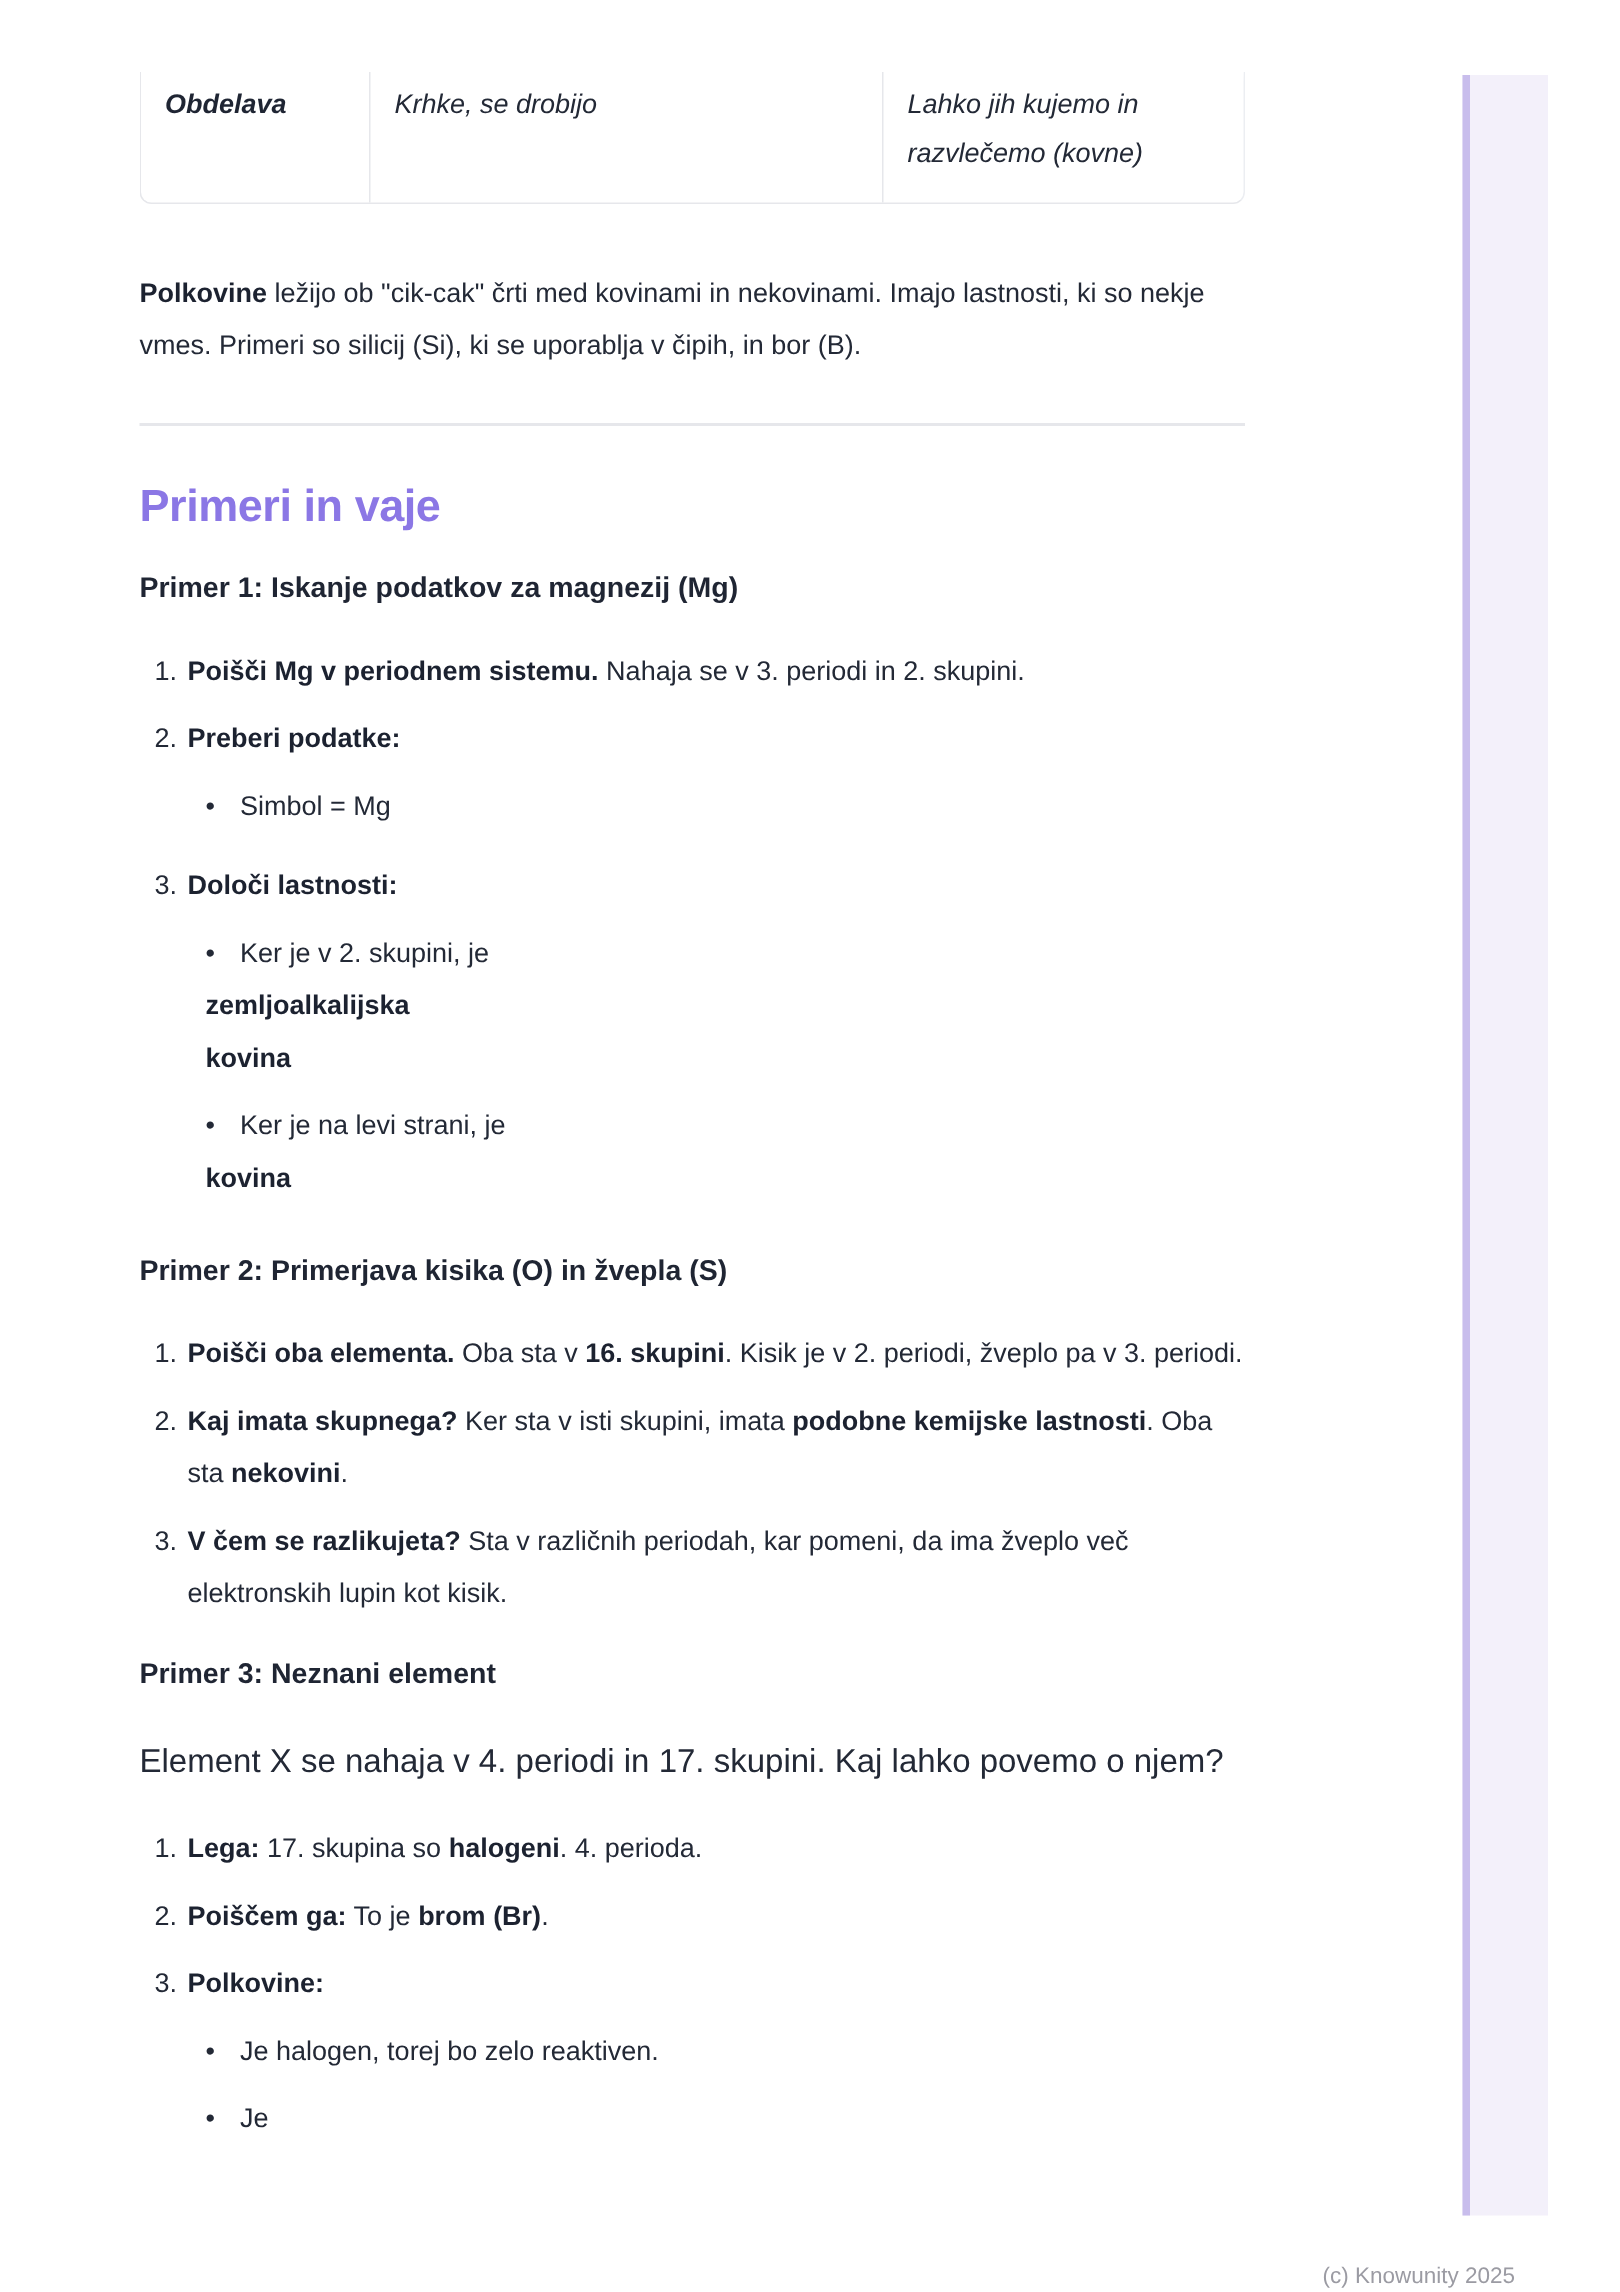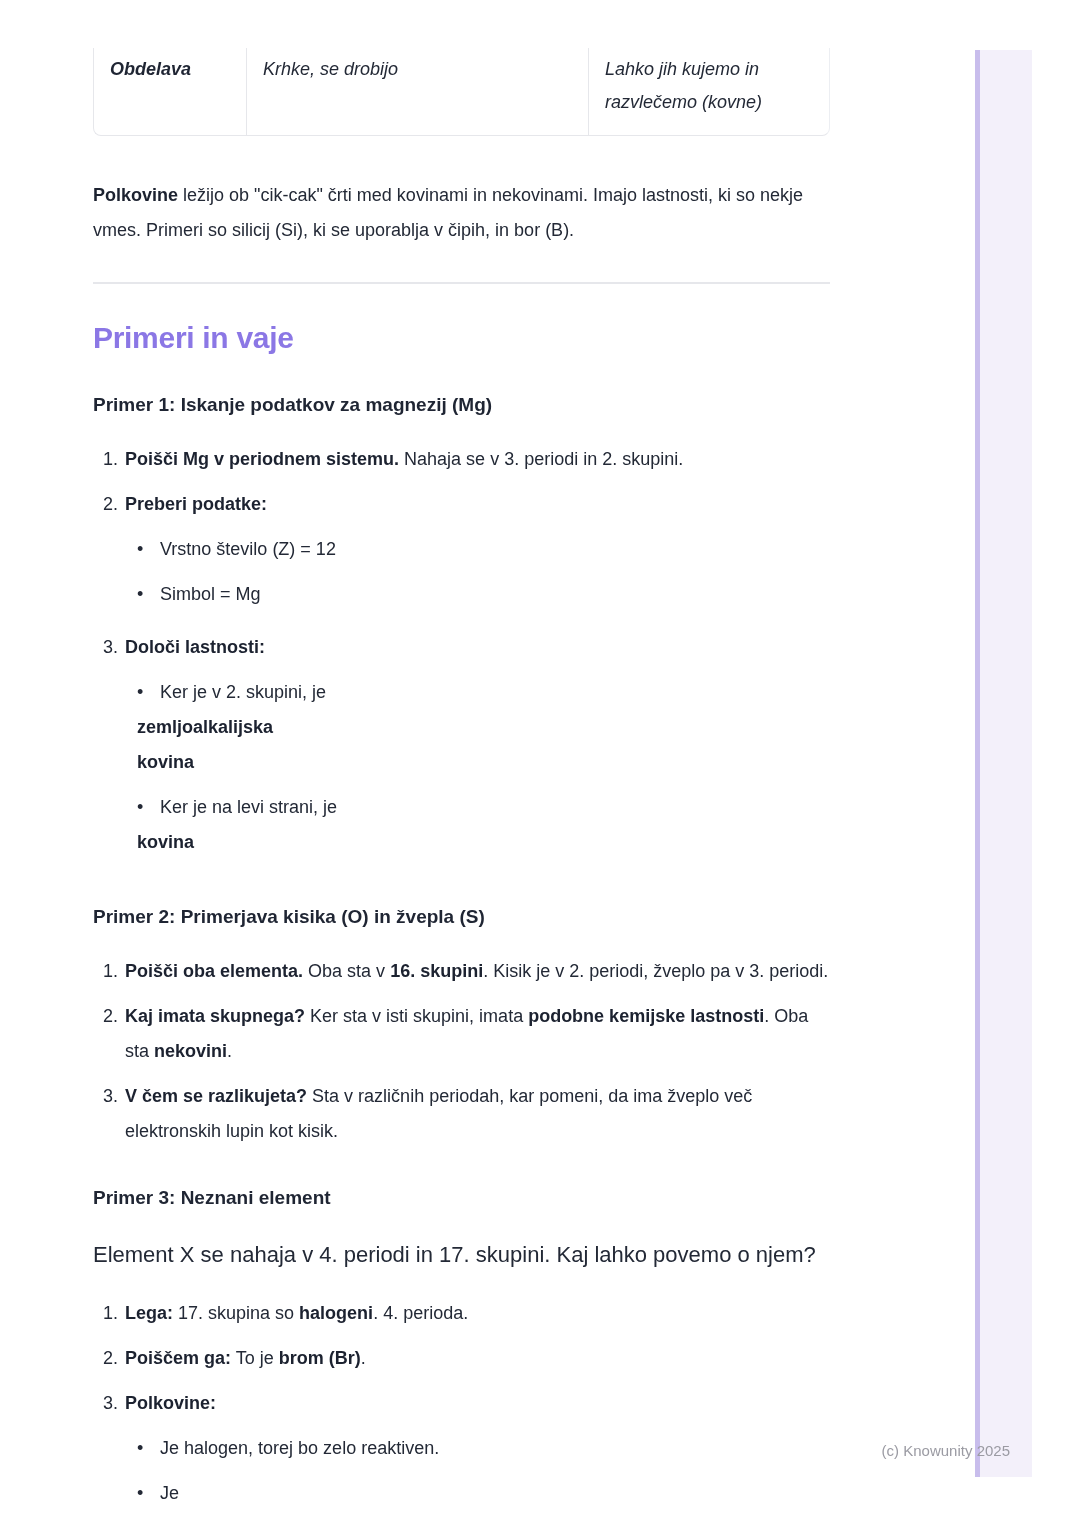--- a/index.html
+++ b/index.html
@@ -42,21 +42,21 @@
   .divider { margin: 34px 0 0; height: 2px; background: #e6e7eb; border: none; }
   h2.section-title {
     margin: 36px 0 0;
     font-size: 30px;
     line-height: 36px;
     font-weight: 700;
     color: #8b77e5;
     letter-spacing: -0.3px;
   }
   h3.example-title {
-    margin: 36px 0 0;
+    margin: 24px 0 0;
     font-size: 19px;
     line-height: 26px;
     font-weight: 700;
     color: #1f2533;
   }
   .plain-para { margin: 26px 0 0; font-size: 22px; line-height: 35px; }
   
   ol.num-list {
     margin: 24px 0 0;
     padding: 0 0 0 10px;
@@ -93,21 +93,21 @@
     left: 975px;
     top: 50px;
     width: 52px;
     height: 1427px;
     background: #f3f0fa;
     border-left: 5px solid #c8bdec;
   }
   
   .watermark {
     position: absolute;
-    top: 1441px;
+    top: 1508px;
     right: 70px;
     font-size: 15px;
     line-height: 20px;
     color: #9b9ba3;
     z-index: 2;
   }
 </style>
 </head>
 <body>
 
@@ -134,23 +134,20 @@
       <li>
         <span class="num">1.</span>
         <div><strong>Poišči Mg v periodnem sistemu.</strong><span> Nahaja se v 3. periodi in 2. skupini.</span></div>
       </li>
       <li>
         <span class="num">2.</span>
         <div>
           <span><strong>Preberi podatke:</strong></span>
           <ul class="dot-list">
             <li>
-                <span>Vrstno število (Z) = 12</span>
-              </li>
-            <li>
                 <span>Simbol = Mg</span>
               </li>
           </ul>
         </div>
       </li>
       <li>
         <span class="num">3.</span>
         <div>
           <span><strong>Določi lastnosti:</strong></span>
           <ul class="dot-list">

